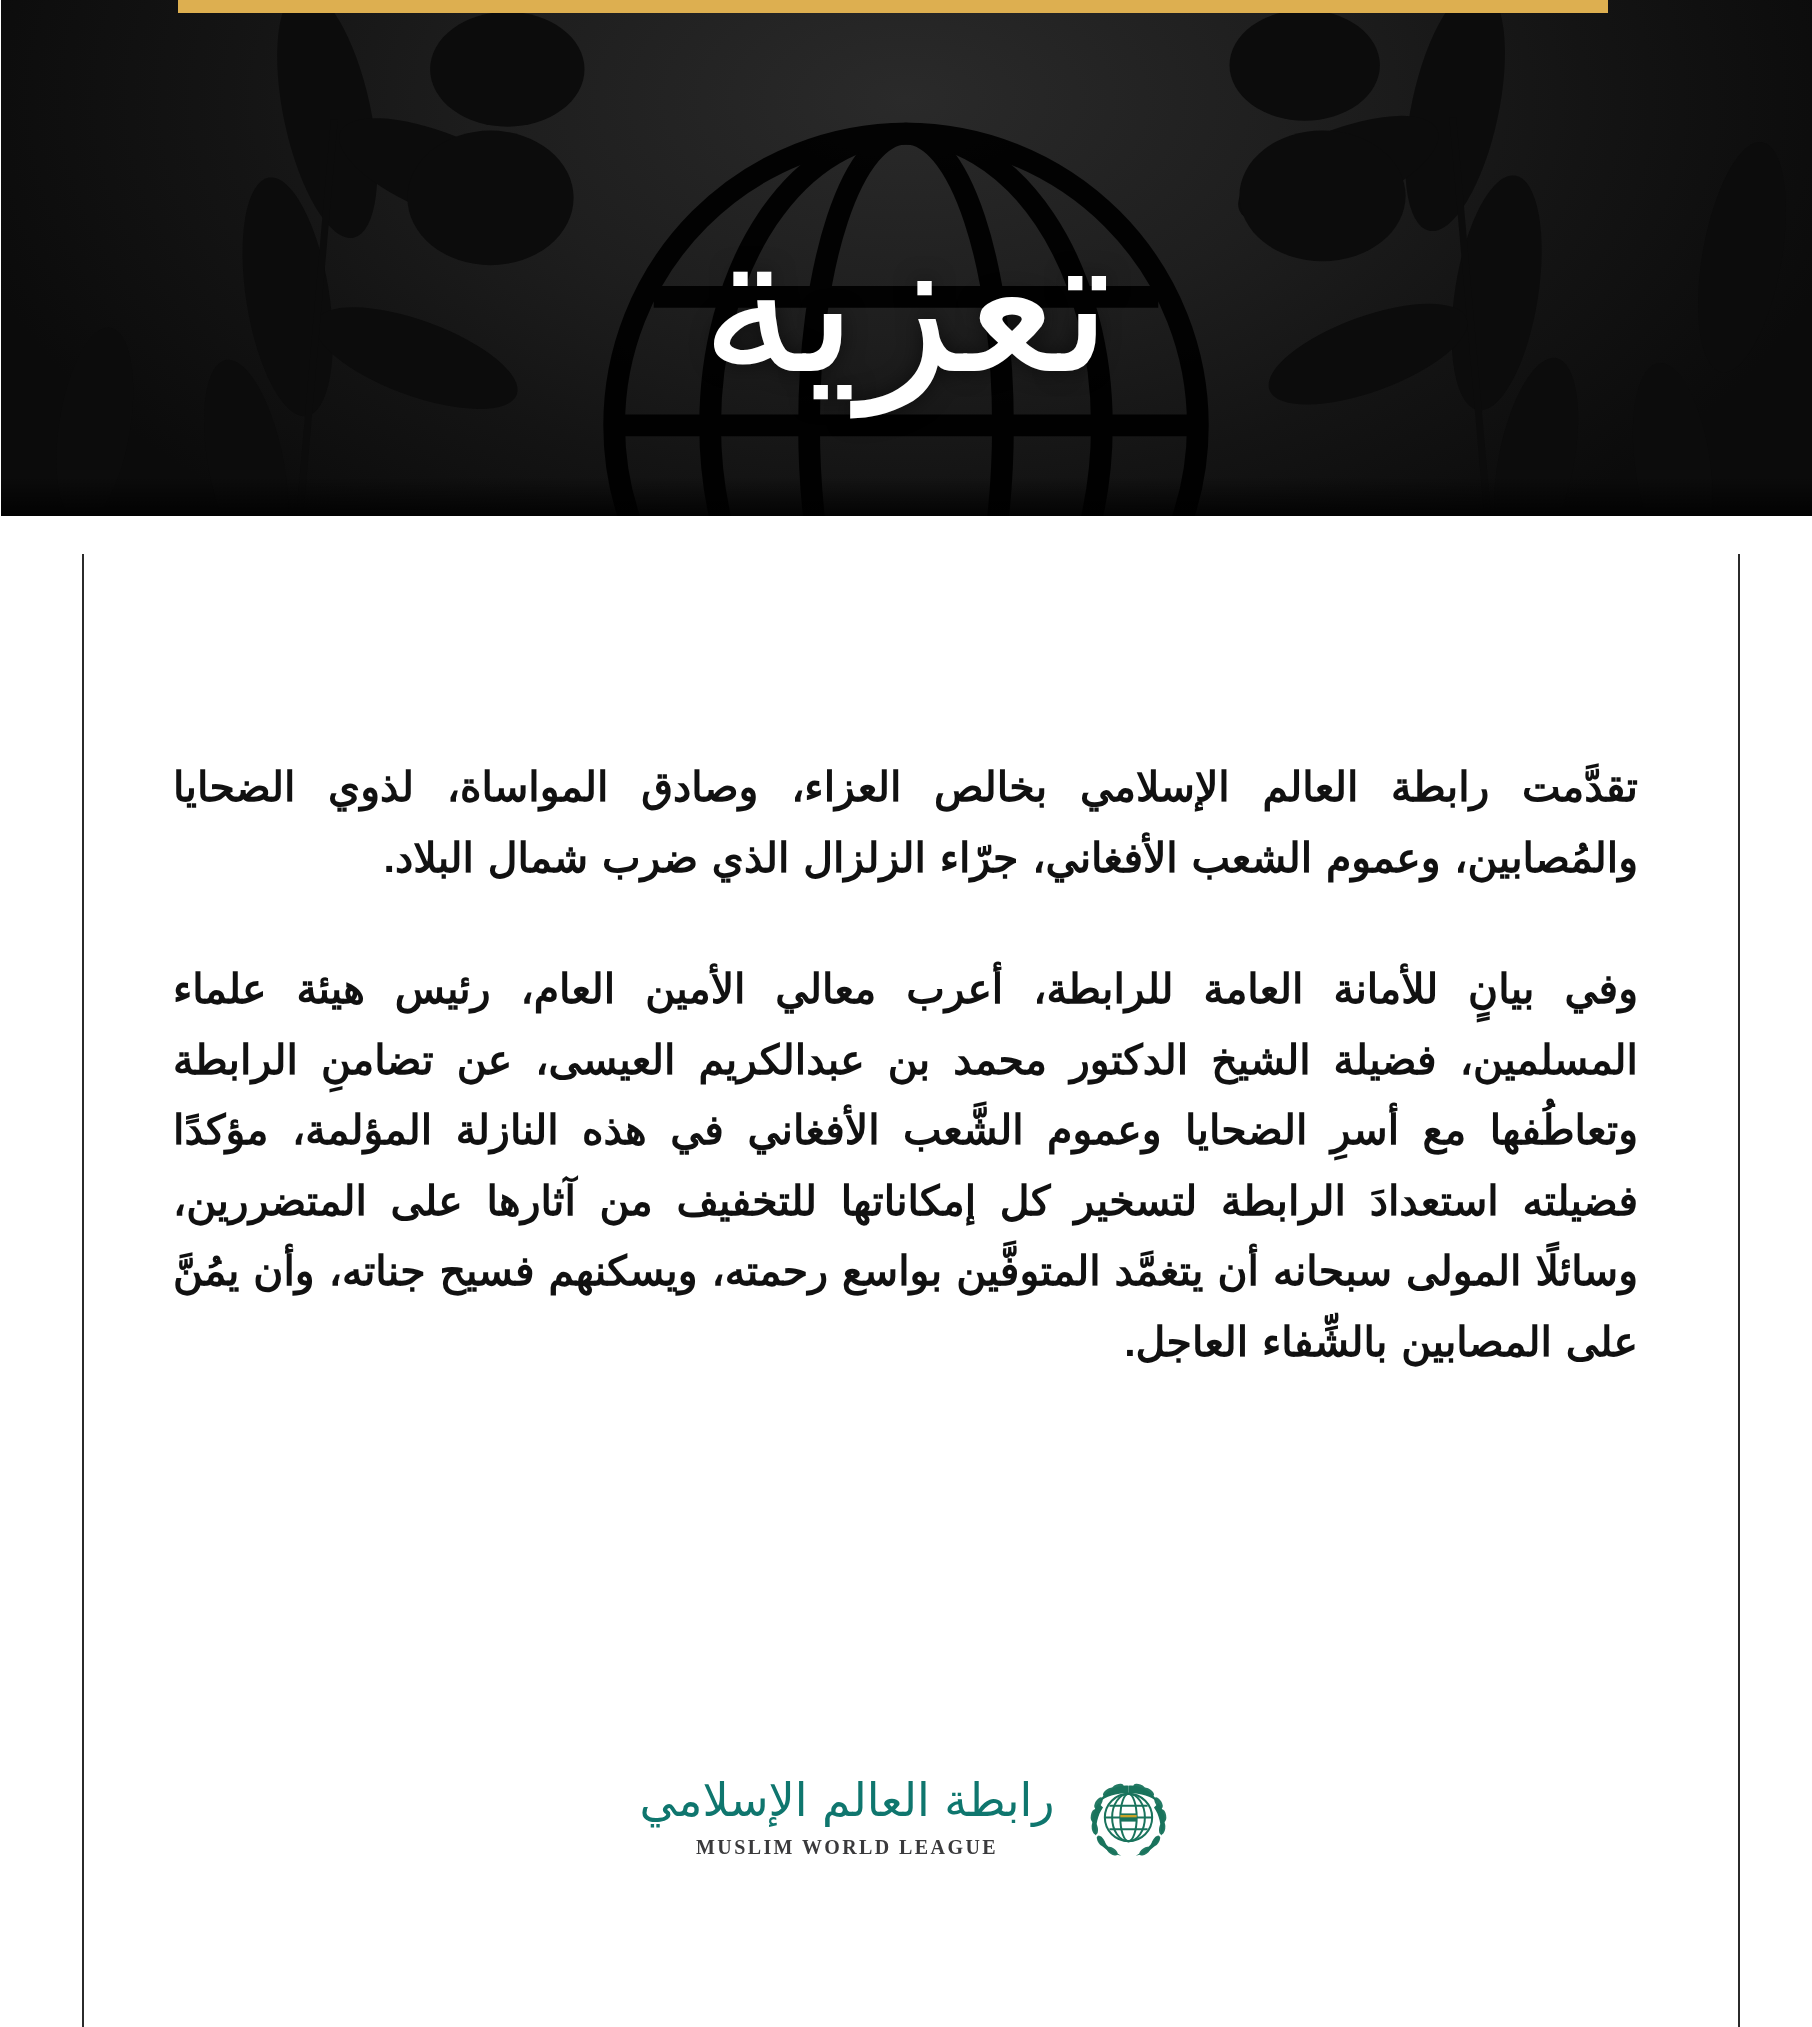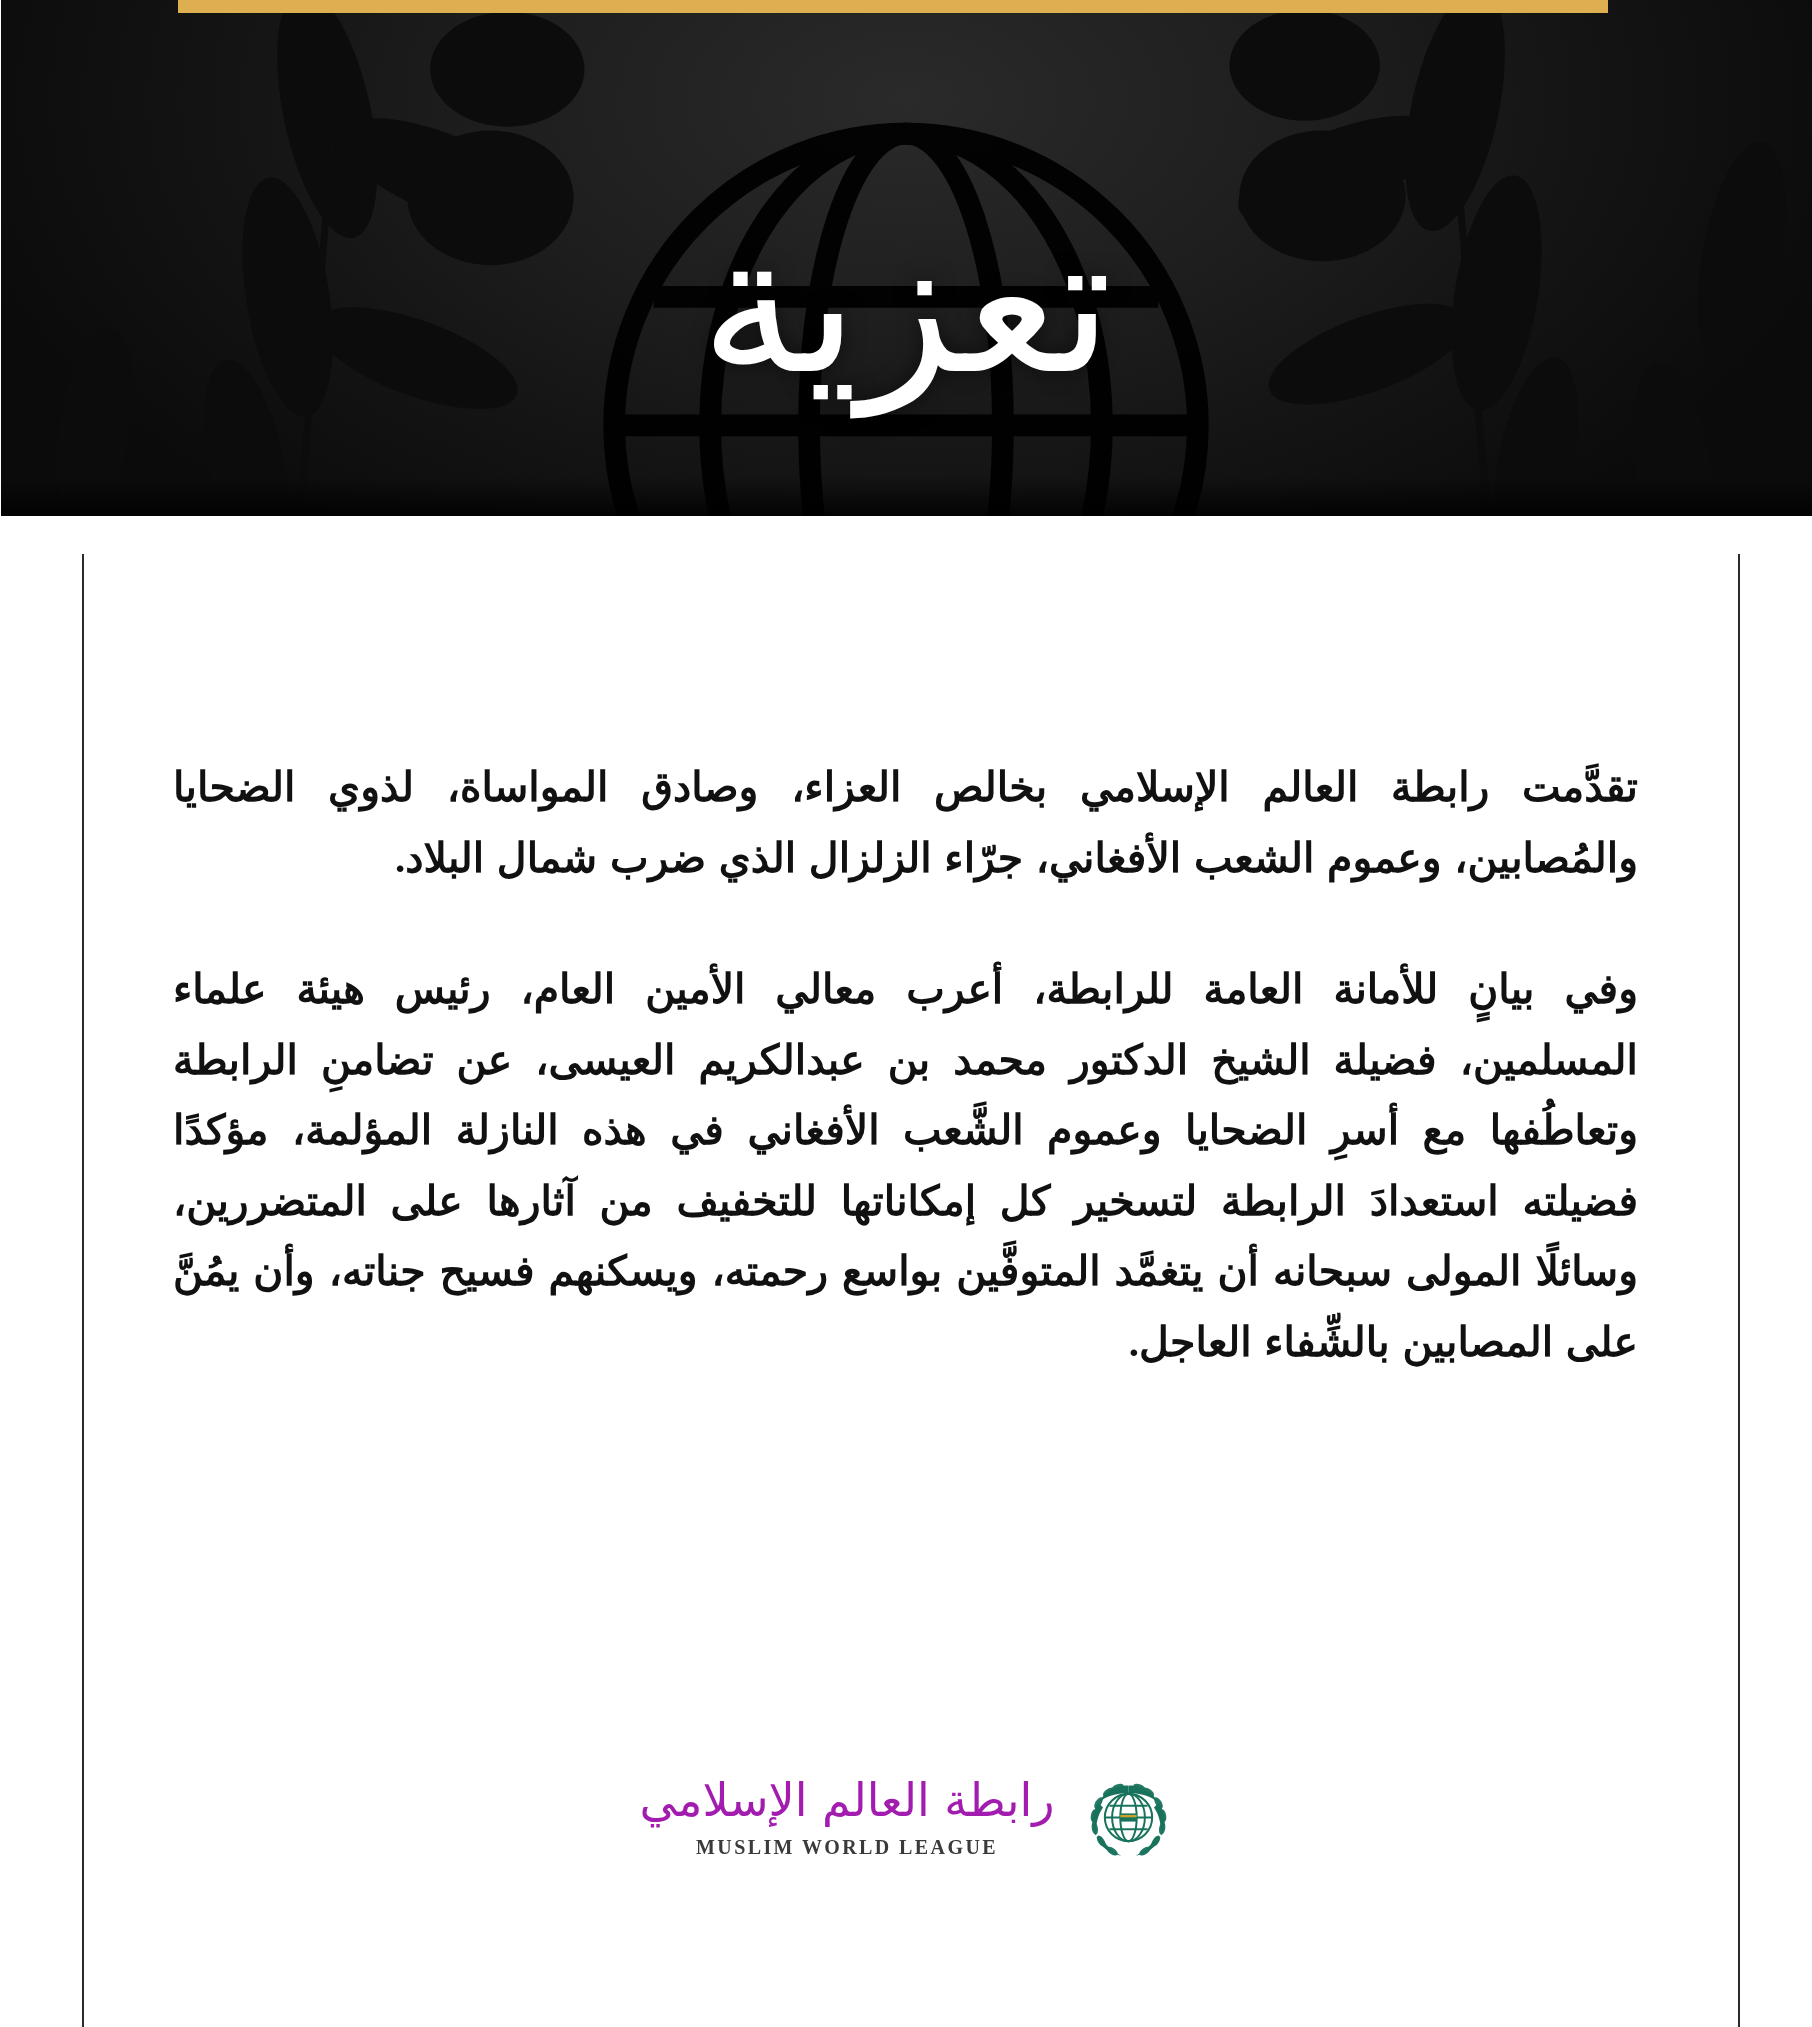--- a/index.html
+++ b/index.html
@@ -98,21 +98,21 @@
   .content {
     position: absolute;
     left: 173px;
     top: 198px;
     width: 1465px;
     direction: rtl;
     text-align: justify;
     text-align-last: right;
   }
   .para {
-    font-family: Liberation Serif, serif;
+    font-family: Liberation Sans, sans-serif;
     font-size: 41px;
     line-height: 1.72;
     color: #111111;
     font-weight: 700;
     margin: 0 0 61px 0;
     direction: rtl;
     text-align: justify;
     text-align-last: right;
     word-spacing: 0.06em;
   }
@@ -133,21 +133,21 @@
   .logo-text-block {
     display: flex;
     flex-direction: column;
     align-items: center;
     justify-content: center;
   }
   .logo-arabic {
     font-family: "DejaVu Sans", sans-serif;
     font-size: 46px;
     line-height: 1;
-    color: #a21caf;
+    color: #0f766e;
     font-weight: 400;
     direction: rtl;
     white-space: nowrap;
     text-align: center;
   }
   .logo-latin {
     font-family: "Liberation Serif", "DejaVu Serif", serif;
     font-size: 20px;
     letter-spacing: 2.4px;
     color: #3a3a3c;

